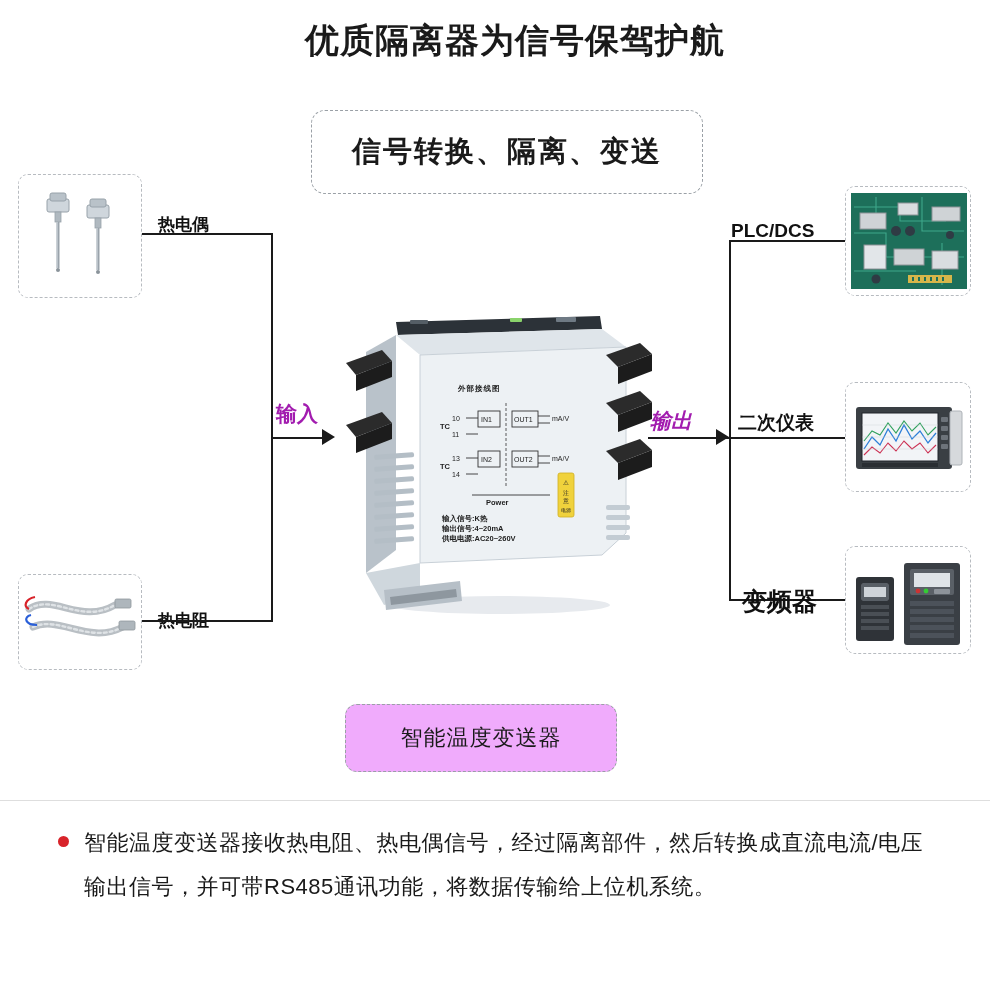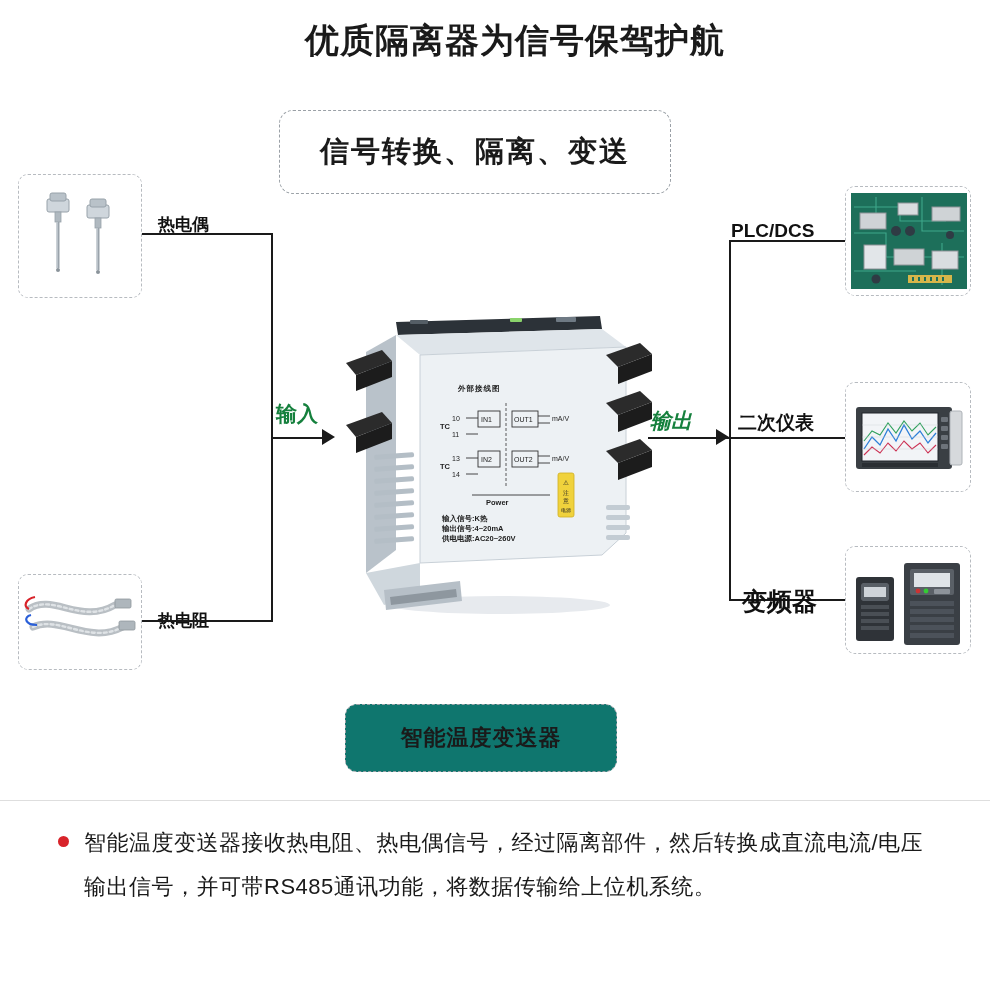--- a/index.html
+++ b/index.html
@@ -26,21 +26,21 @@
     font-size: 34px;
     font-weight: bold;
     letter-spacing: 1px;
     color: #1a1a1a;
     margin-left: 20px;
   }
 
   
   .banner {
     position: absolute;
-    left: 279px;
+    left: 311px;
     top: 110px;
     width: 390px;
     height: 82px;
     border: 1.5px dashed #9aa0a6;
     border-radius: 14px;
     display: flex;
     align-items: center;
     justify-content: center;
     font-size: 29px;
     font-weight: bold;
@@ -54,24 +54,24 @@
     left: 345px;
     top: 704px;
     width: 270px;
     height: 66px;
     border: 1.5px dashed #9aa0a6;
     border-radius: 12px;
     display: flex;
     align-items: center;
     justify-content: center;
     font-size: 22px;
-    font-weight: bold;
+    font-weight: normal;
     letter-spacing: 1px;
     color: #1a1a1a;
-    background: #0f766e;
+    background: #f0abfc;
   }
 
   
   .thumb-box {
     position: absolute;
     border: 1.2px dashed #b7bbc0;
     border-radius: 10px;
     background: #fff;
     box-sizing: border-box;
     overflow: hidden;
@@ -82,21 +82,21 @@
     position: absolute;
     font-size: 17px;
     font-weight: bold;
     color: #111;
     white-space: nowrap;
   }
   .io-label {
     position: absolute;
     font-size: 21px;
     font-weight: bold;
-    color: #15803d;
+    color: #a21caf;
     white-space: nowrap;
   }
 
   
   .line-h, .line-v {
     position: absolute;
     background: #1a1a1a;
   }
   .line-h { height: 1.6px; }
   .line-v { width: 1.6px; }

